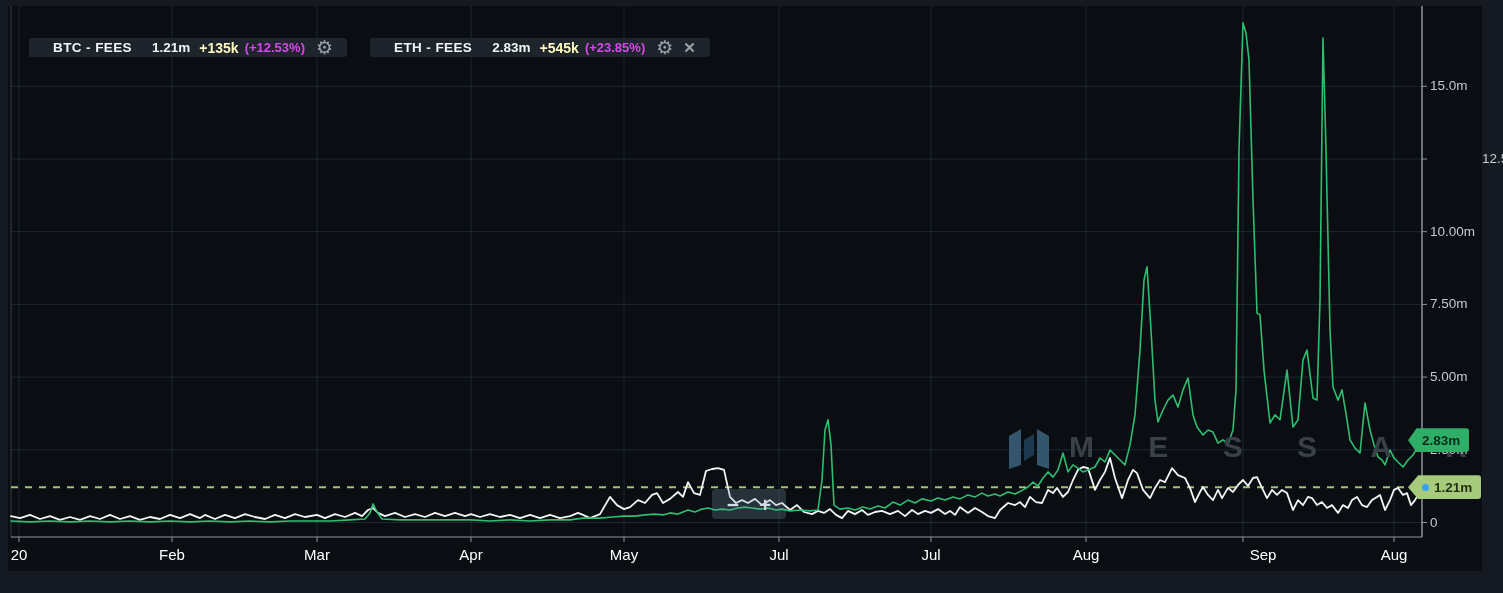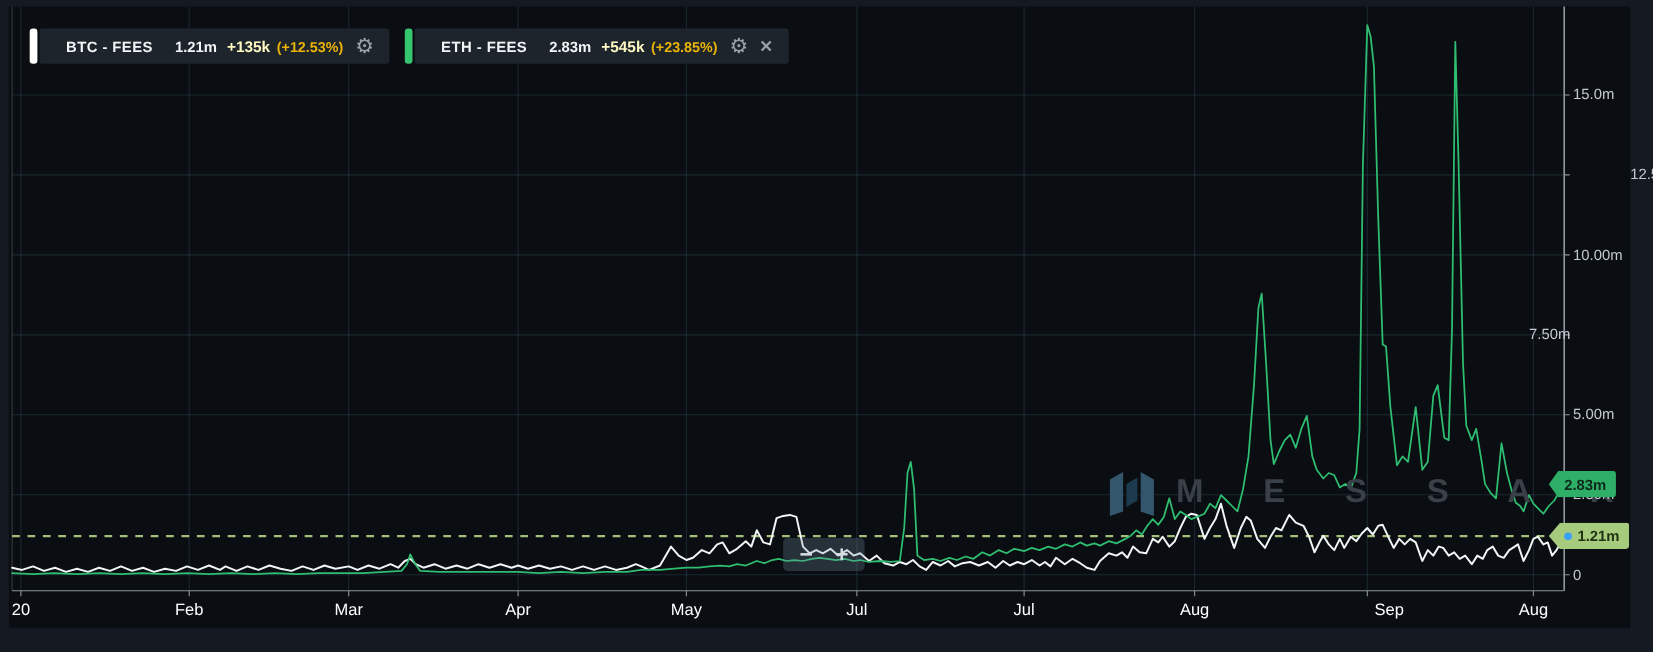--- a/index.html
+++ b/index.html
@@ -1,26 +1,26 @@
 <!DOCTYPE html>
 <html><head>
 <meta charset="utf-8">
 <style>
   html,body{margin:0;padding:0;background:#151a22;font-family:"Liberation Sans",sans-serif;}
   #stage{position:relative;width:1503px;height:593px;background:#151a22;overflow:hidden;}
   #panel{position:absolute;left:8px;top:6px;width:1474px;height:565px;background:#0a0e12;}
   #chart-svg{position:absolute;left:0;top:0;}
   
-  .chip{position:absolute;top:26px;display:flex;align-items:stretch;height:32px;}
+  .chip{position:absolute;top:38px;display:flex;align-items:stretch;height:32px;flex-direction:column;}
   .chip .bar{width:7px;border-radius:3px;flex:0 0 auto;}
   .chip .body{margin-left:2px;background:#1d242b;border-radius:2px 3px 3px 2px;display:flex;align-items:center;padding:0 14px 0 24px;}
   .chip .lbl{color:#f2f4f6;font-weight:700;font-size:13.5px;letter-spacing:.4px;}
   .chip .val{color:#f2f4f6;font-weight:700;font-size:13.5px;margin-left:20px;}
   .chip .chg{color:#fef9c3;font-weight:700;font-size:14px;margin-left:9px;}
-  .chip .pct{color:#eab308;font-weight:700;font-size:13px;margin-left:6px;}
+  .chip .pct{color:#d946ef;font-weight:700;font-size:13px;margin-left:6px;}
   .chip .gear{color:#99a1a9;font-size:19px;line-height:1;margin-left:11px;cursor:pointer;}
   .chip .close{color:#99a1a9;font-size:15px;font-weight:700;line-height:1;margin-left:10px;cursor:pointer;}
   
   .xlab{position:absolute;top:546px;transform:translateX(-50%);color:#ffffff;font-size:15px;white-space:nowrap;}
   .ylab{position:absolute;color:#c3c9cf;font-size:13.5px;white-space:nowrap;z-index:2;}
   
   .badge{position:absolute;left:1408px;height:24px;z-index:5;display:flex;align-items:center;padding:0 9px 0 14px;
          clip-path:polygon(0 50%,14% 0,100% 0,100% 100%,14% 100%);border-radius:3px;
          font-size:13.5px;font-weight:700;white-space:nowrap;}
   .badge .dot{width:7px;height:7px;border-radius:50%;background:#38a0f5;margin-right:5px;flex:0 0 auto;}
@@ -125,21 +125,21 @@
       <div class="xlab" style="left: 779px;">Jul</div>
       <div class="xlab" style="left: 931px;">Jul</div>
       <div class="xlab" style="left: 1086px;">Aug</div>
       <div class="xlab" style="left: 1243px; margin-left: 20px;">Sep</div>
       <div class="xlab" style="left: 1394px;">Aug</div>
     </div>
   <div id="ylabels">
       <div class="ylab" style="left: 1430px; top: 514.5px;">0</div>
       <div class="ylab" style="left: 1430px; top: 441.8px;">2.50m</div>
       <div class="ylab" style="left: 1430px; top: 369.1px;">5.00m</div>
-      <div class="ylab" style="left: 1390px; top: 296.4px;">7.50m</div>
+      <div class="ylab" style="left: 1430px; top: 296.4px;">7.50m</div>
       <div class="ylab" style="left: 1430px; top: 223.7px;">10.00m</div>
       <div class="ylab" style="left: 1482px; top: 151px;">12.5m</div>
       <div class="ylab" style="left: 1430px; top: 78.3px;">15.0m</div>
     </div>
   <div id="badges">
       <div class="badge" style="background: rgb(47, 174, 104); color: rgb(13, 43, 26); top: 428.204px;">
         <span>2.83m</span>
       </div>
       <div class="badge" style="background: rgb(166, 203, 125); color: rgb(34, 51, 20); top: 475.313px;">
         <span class="dot"></span>

